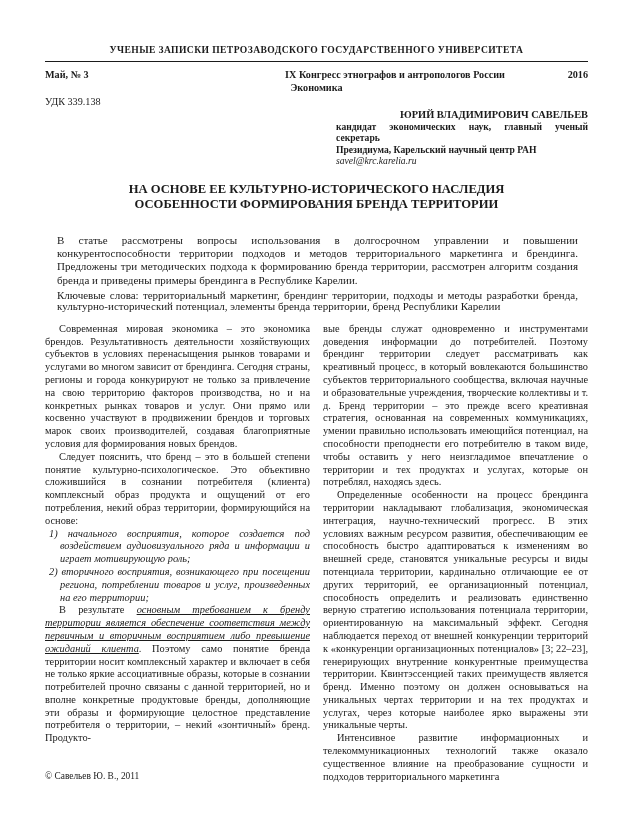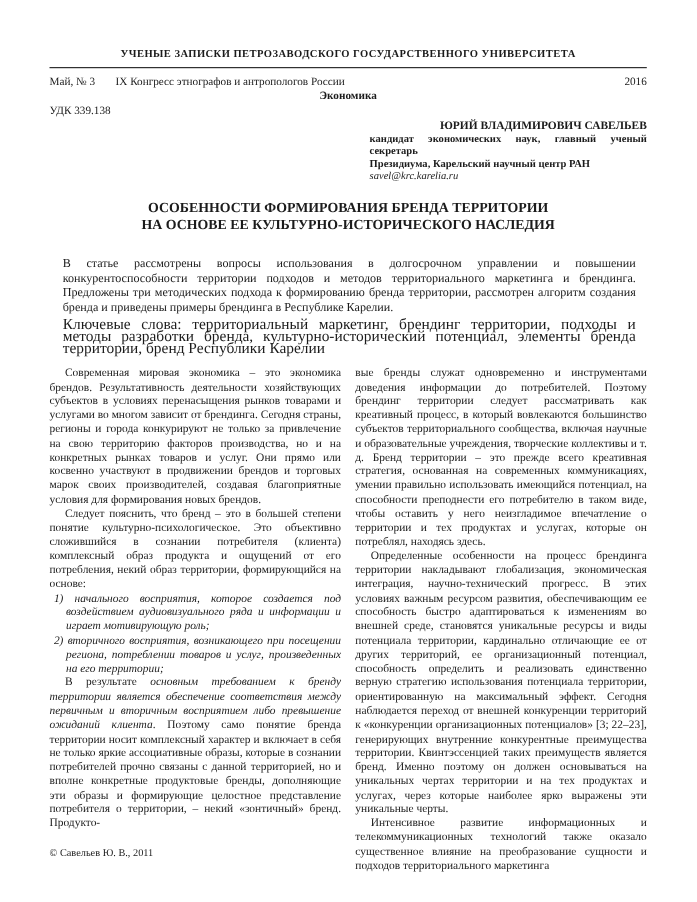--- a/index.html
+++ b/index.html
@@ -27,24 +27,25 @@
   .header-rule {
     border: none;
     border-top: 1.4px solid #1b1b1b;
     margin-top: 6px;
   }
   .issue-row {
     display: flex;
     justify-content: space-between;
     align-items: baseline;
     margin-top: 7px;
-    font-weight: normal;
+    font-weight: bold;
     font-size: 10.2px;
+    gap: 23px;
   }
-  .issue-row .center-cell { flex: 1; text-align: left; }
+  .issue-row .center-cell { flex: 1; text-align: right; }
   .issue-row .side-cell { min-width: 60px; }
   .issue-row .side-cell.right { text-align: right; }
   .section-line {
     text-align: center;
     font-weight: bold;
     font-size: 10.2px;
     margin-top: 2px;
   }
   .udc-line { font-size: 10.2px; margin-top: 3px; }
   .author-block {
@@ -66,21 +67,21 @@
   }
   .article-title span { display: block; }
   .abstract {
     margin: 22px 10px 0 12px;
     font-size: 11px;
     line-height: 13.2px;
     text-align: justify;
   }
   .keywords {
     margin: 3px 10px 0 12px;
-    font-size: 14px;
+    font-size: 11px;
     line-height: 11px;
     text-align: justify;
   }
   .columns {
     display: flex;
     gap: 13px;
     margin-top: 11px;
     font-size: 10.4px;
     line-height: 12.8px;
   }
@@ -92,21 +93,21 @@
     text-align: left;
     margin-bottom: 2px;
   }
   .para { text-indent: 14px; }
   .para.no-indent { text-indent: 0; }
   .list-item {
     padding-left: 15px;
     text-indent: -11px;
     font-style: italic;
   }
-  .em { font-style: italic; }
+  .em { font-style: italic; text-decoration: underline; }
   .copyright {
     position: absolute;
     left: 45px;
     top: 771px;
     font-size: 9.4px;
   }
 </style>
 </head>
 <body>
 
@@ -125,22 +126,22 @@
   <div class="udc-line">УДК 339.138</div>
 
   <div class="author-block">
     <div class="author-name">ЮРИЙ ВЛАДИМИРОВИЧ САВЕЛЬЕВ</div>
     <div class="author-line">кандидат экономических наук, главный ученый секретарь</div>
     <div class="author-line">Президиума, Карельский научный центр РАН</div>
     <div class="author-email">savel@krc.karelia.ru</div>
   </div>
 
   <h1 class="article-title">
+    <span>НА ОСНОВЕ ЕЕ КУЛЬТУРНО-ИСТОРИЧЕСКОГО НАСЛЕДИЯ</span>
     <span>ОСОБЕННОСТИ ФОРМИРОВАНИЯ БРЕНДА ТЕРРИТОРИИ</span>
-    <span>НА ОСНОВЕ ЕЕ КУЛЬТУРНО-ИСТОРИЧЕСКОГО НАСЛЕДИЯ</span>
   </h1>
 
   <p class="abstract">В статье рассмотрены вопросы использования в долгосрочном управлении и повышении конкурентоспособности территории подходов и методов территориального маркетинга и брендинга. Предложены три методических подхода к формированию бренда территории, рассмотрен алгоритм создания бренда и приведены примеры брендинга в Республике Карелии.</p>
   <p class="keywords">Ключевые слова: территориальный маркетинг, брендинг территории, подходы и методы разработки бренда, культурно-исторический потенциал, элементы бренда территории, бренд Республики Карелии</p>
 
   <div class="columns">
 
     <div class="col">
       <p class="para">Современная мировая экономика – это экономика брендов. Результативность деятельности хозяйствующих субъектов в условиях перенасыщения рынков товарами и услугами во многом зависит от брендинга. Сегодня страны, регионы и города конкурируют не только за привлечение на свою территорию факторов производства, но и на конкретных рынках товаров и услуг. Они прямо или косвенно участвуют в продвижении брендов и торговых марок своих производителей, создавая благоприятные условия для формирования новых брендов.</p>
       <p class="para">Следует пояснить, что бренд – это в большей степени понятие культурно-психологическое. Это объективно сложившийся в сознании потребителя (клиента) комплексный образ продукта и ощущений от его потребления, некий образ территории, формирующийся на основе:</p>

